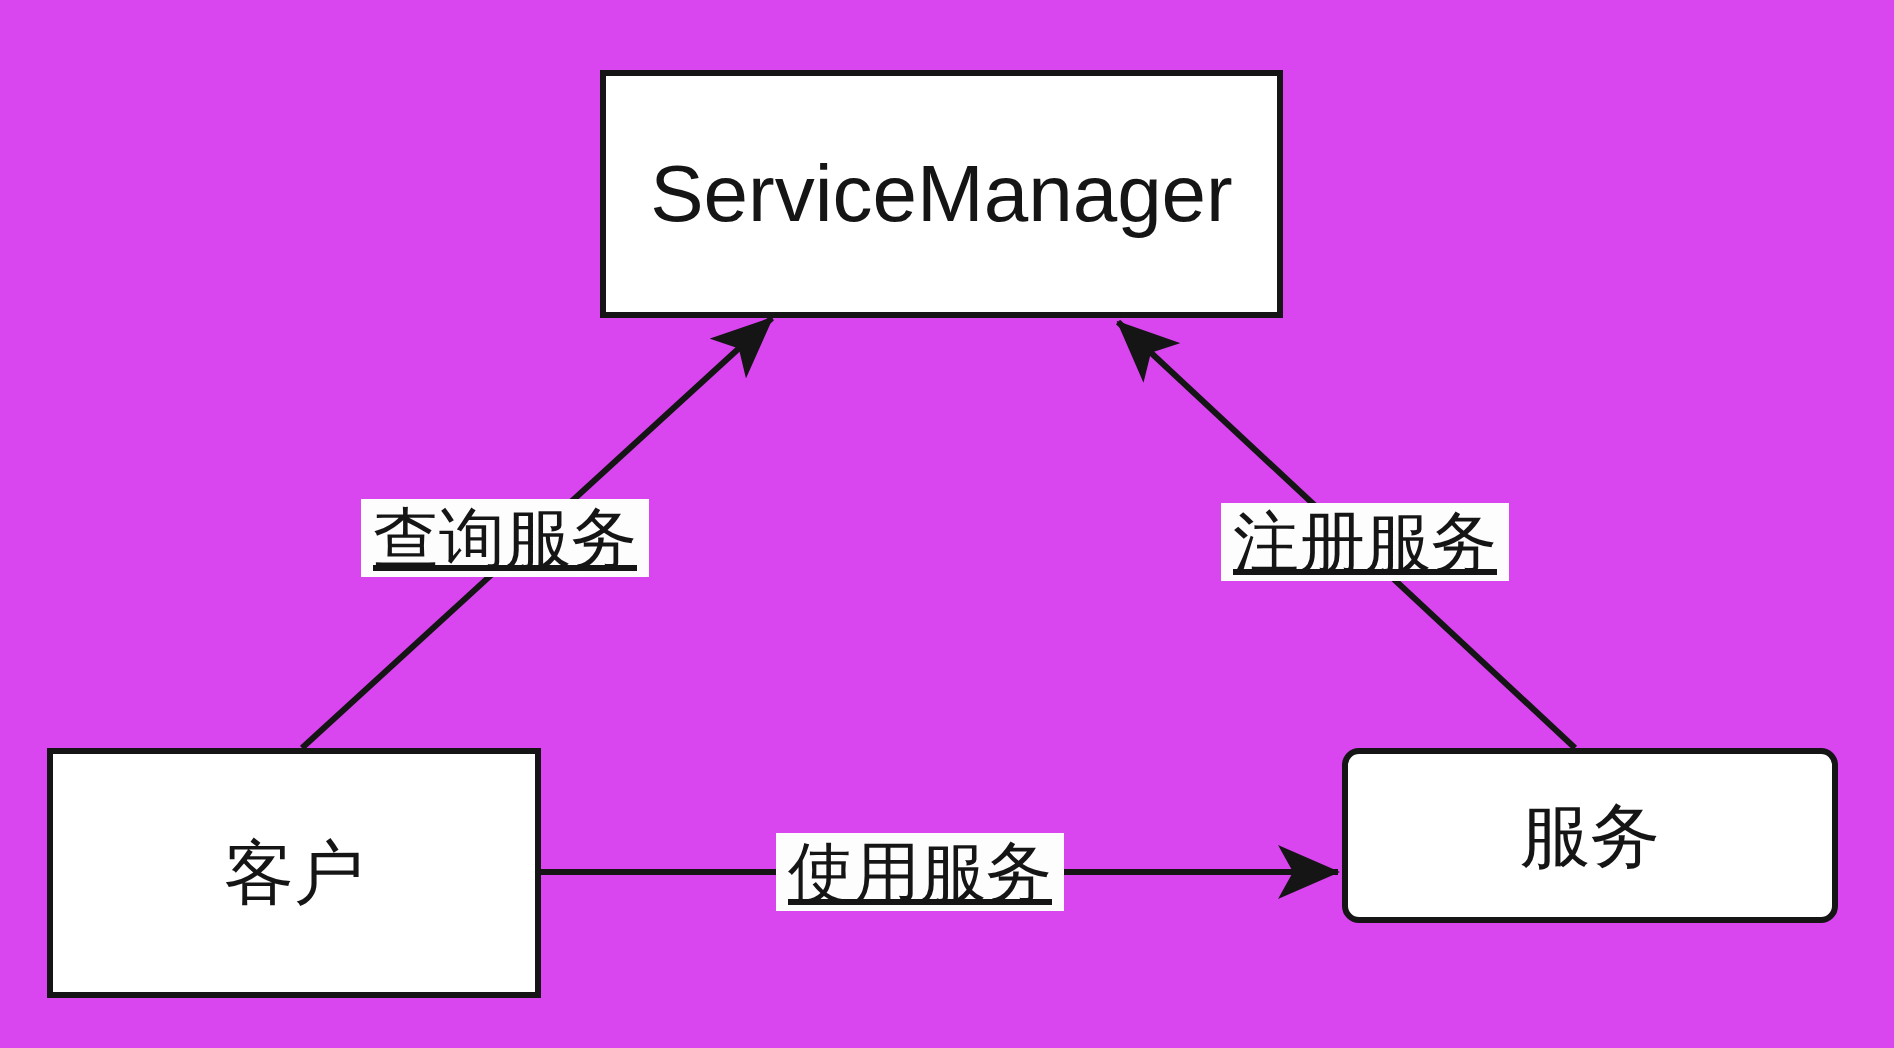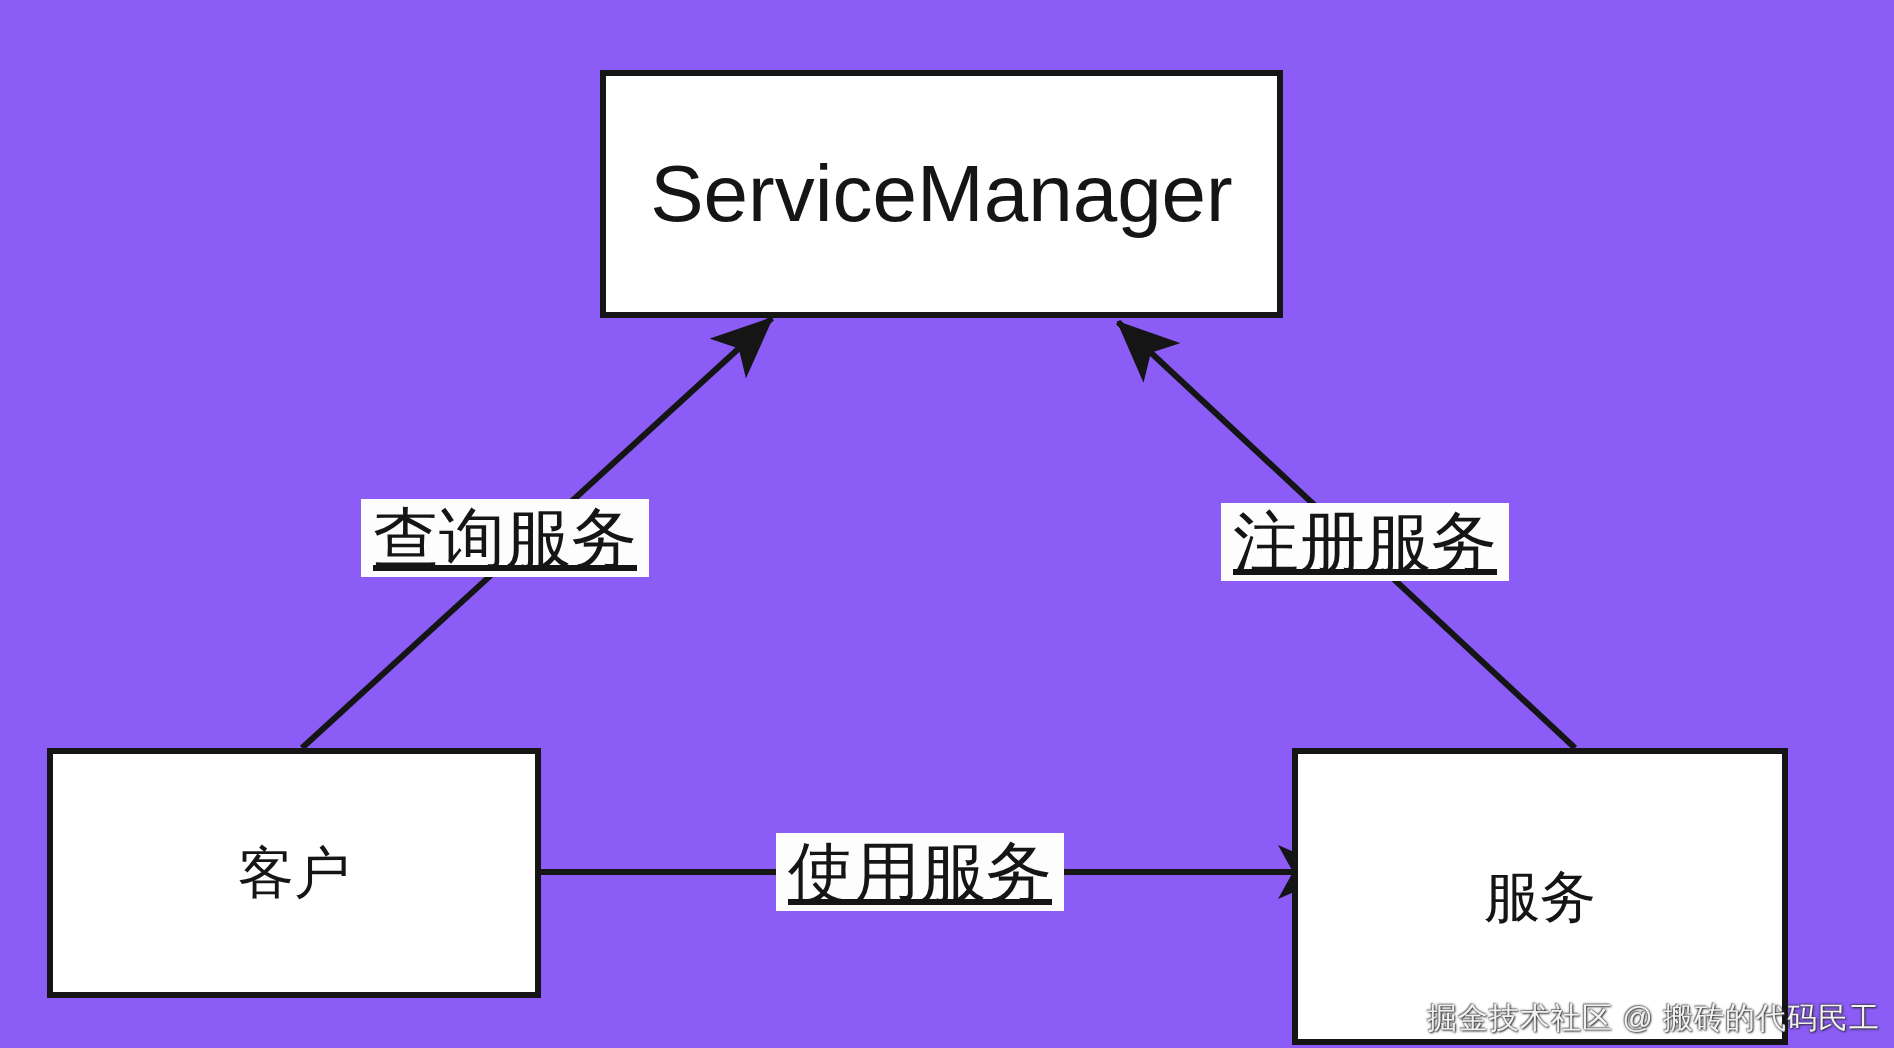--- a/index.html
+++ b/index.html
@@ -4,21 +4,21 @@
 <style>
   html, body {
     margin: 0;
     padding: 0;
     background: #ffffff;
   }
   .canvas {
     position: relative;
     width: 1894px;
     height: 1048px;
-    background: #8b5cf6;
+    background: #d946ef;
     overflow: hidden;
     font-family: "Liberation Sans", "DejaVu Sans", sans-serif;
     color: #151515;
   }
   .edges-svg {
     position: absolute;
     left: 0;
     top: 0;
     width: 1894px;
     height: 1048px;
@@ -48,28 +48,29 @@
     font-size: 80px;
     letter-spacing: 0px;
   }
   .node-client {
     left: 47px;
     top: 748px;
     width: 494px;
     height: 250px;
   }
   .node-service {
-    left: 1292px;
+    left: 1342px;
     top: 748px;
     width: 496px;
-    height: 297px;
+    height: 175px;
+    border-radius: 17px;
   }
   .node-client .node-label,
   .node-service .node-label {
-    font-size: 56px;
+    font-size: 70px;
   }
   .edge-label {
     position: absolute;
     transform: translate(-50%, -50%);
     background: #fdfdfd;
     padding: 6px 12px;
     font-size: 66px;
     line-height: 1;
     white-space: nowrap;
     z-index: 3;
@@ -118,15 +119,14 @@
   <div class="node node-service">
     <span class="node-label">服务</span>
   </div>
 
   <div class="edge-label edge-label-query">查询服务</div>
 
   <div class="edge-label edge-label-use">使用服务</div>
 
   <div class="edge-label edge-label-register">注册服务</div>
 
-  <div class="watermark">掘金技术社区 @ 搬砖的代码民工</div>
 
 </div>
 
 </body></html>

